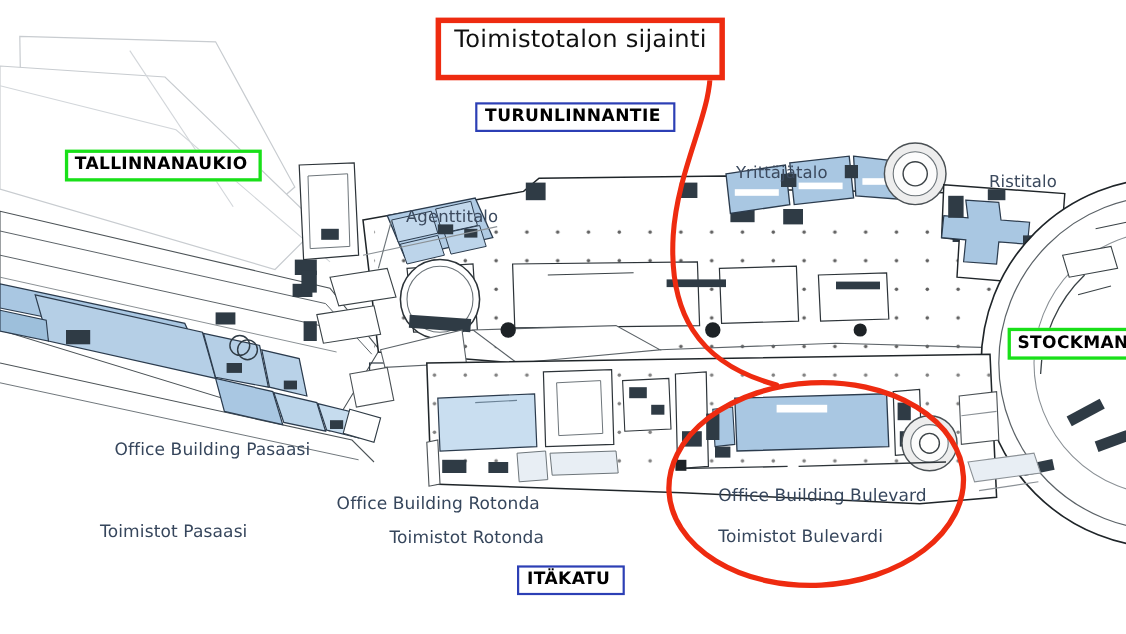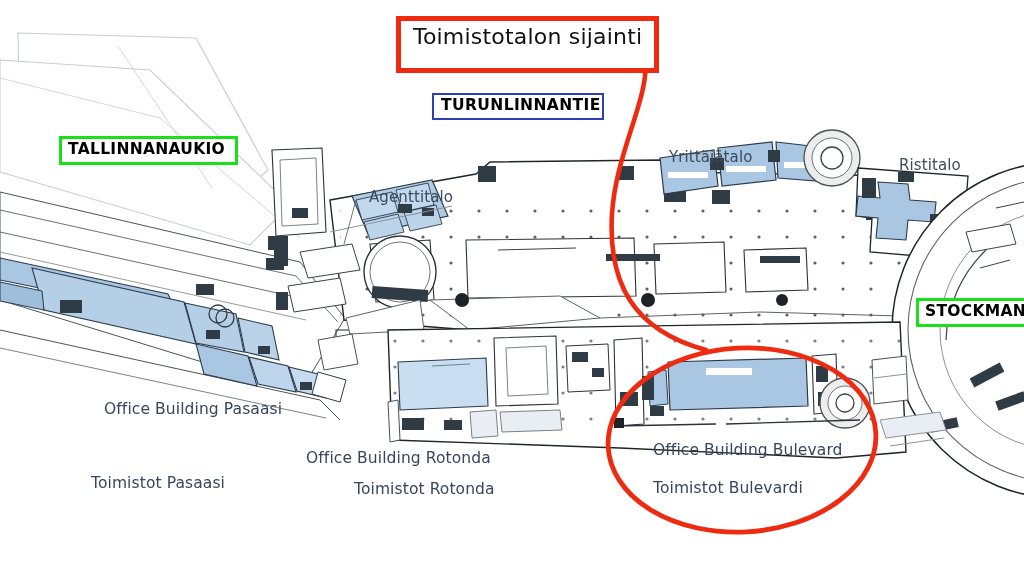--- a/index.html
+++ b/index.html
@@ -41,21 +41,21 @@
   }
   .street-box {
     position: absolute;
     border: 2.5px solid #2c3fb5;
     background: #ffffff;
     color: #000000;
     font-family: "DejaVu Sans", sans-serif;
     font-weight: bold;
     font-size: 15.5px;
     letter-spacing: 0.4px;
-    padding: 2px 1px 3px 7px;
+    padding: 2px 11px 3px 7px;
     white-space: nowrap;
     line-height: 1.15;
   }
   .place-box {
     position: absolute;
     border: 3px solid #19e019;
     background: #ffffff;
     color: #000000;
     font-family: "DejaVu Sans", sans-serif;
     font-weight: bold;
@@ -283,20 +283,23 @@
   </svg>
 
   <div id="callout-box">
     <span>Toimistotalon sijainti</span>
   </div>
 
   <div class="street-box" style="left:432px; top:93px;">
     <span>TURUNLINNANTIE</span>
   </div>
 
+  <div class="street-box" style="left:470px; top:514px;">
+    <span>ITÄKATU</span>
+  </div>
 
   <div class="place-box" style="left:59px; top:136px;">
     <span>TALLINNANAUKIO</span>
   </div>
 
   <div class="place-box" style="left:916px; top:298px;">
     <span>STOCKMANN</span>
   </div>
 
   <div class="bldg-label" style="left:369px; top:163px;">

